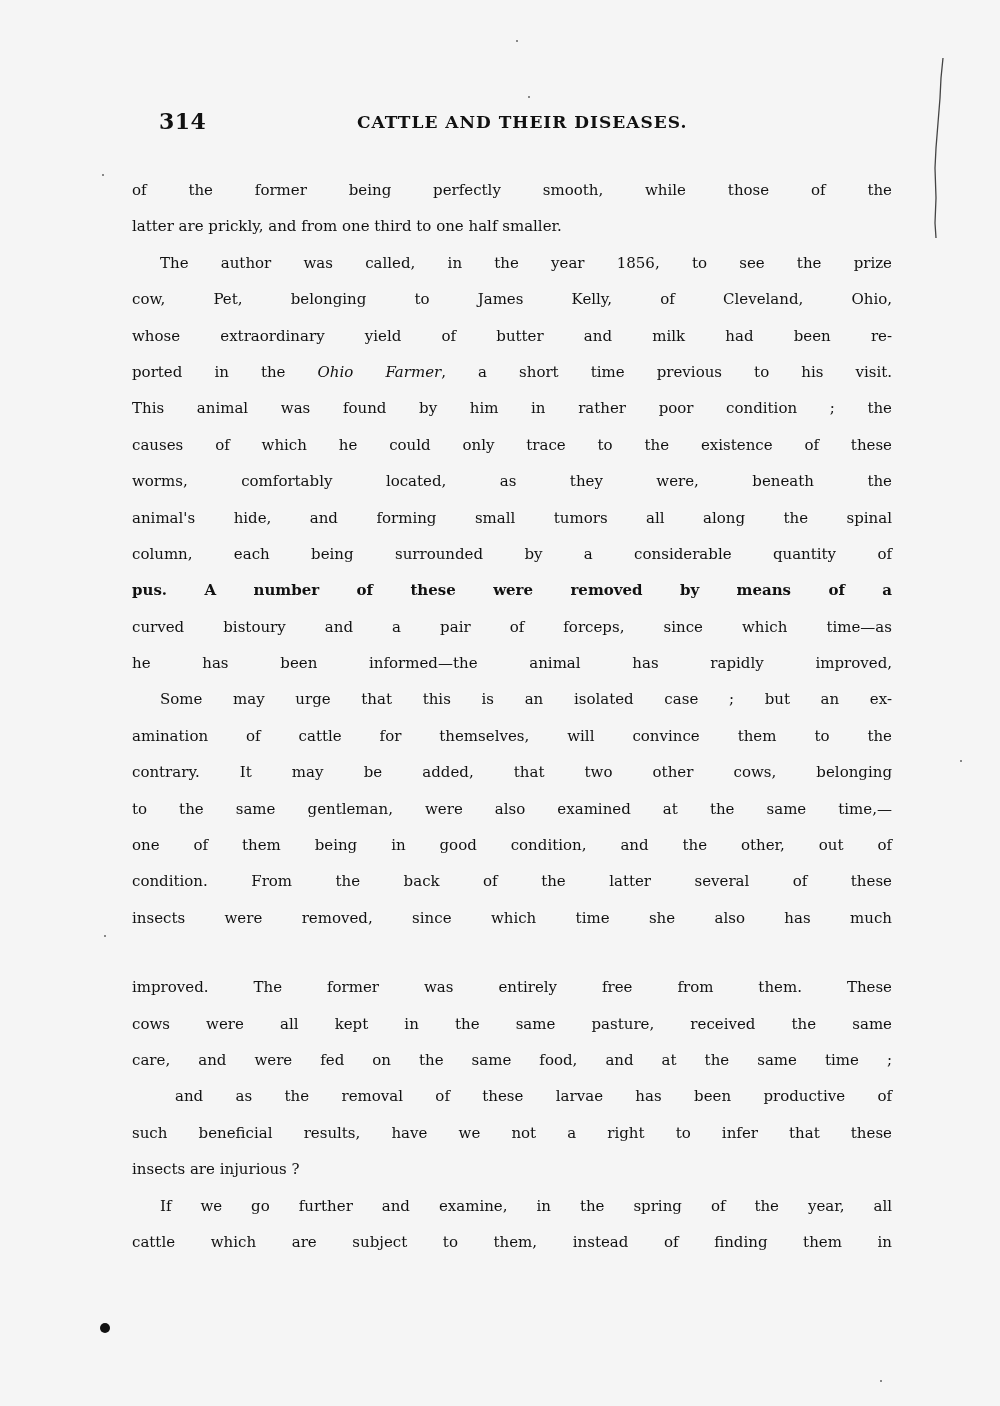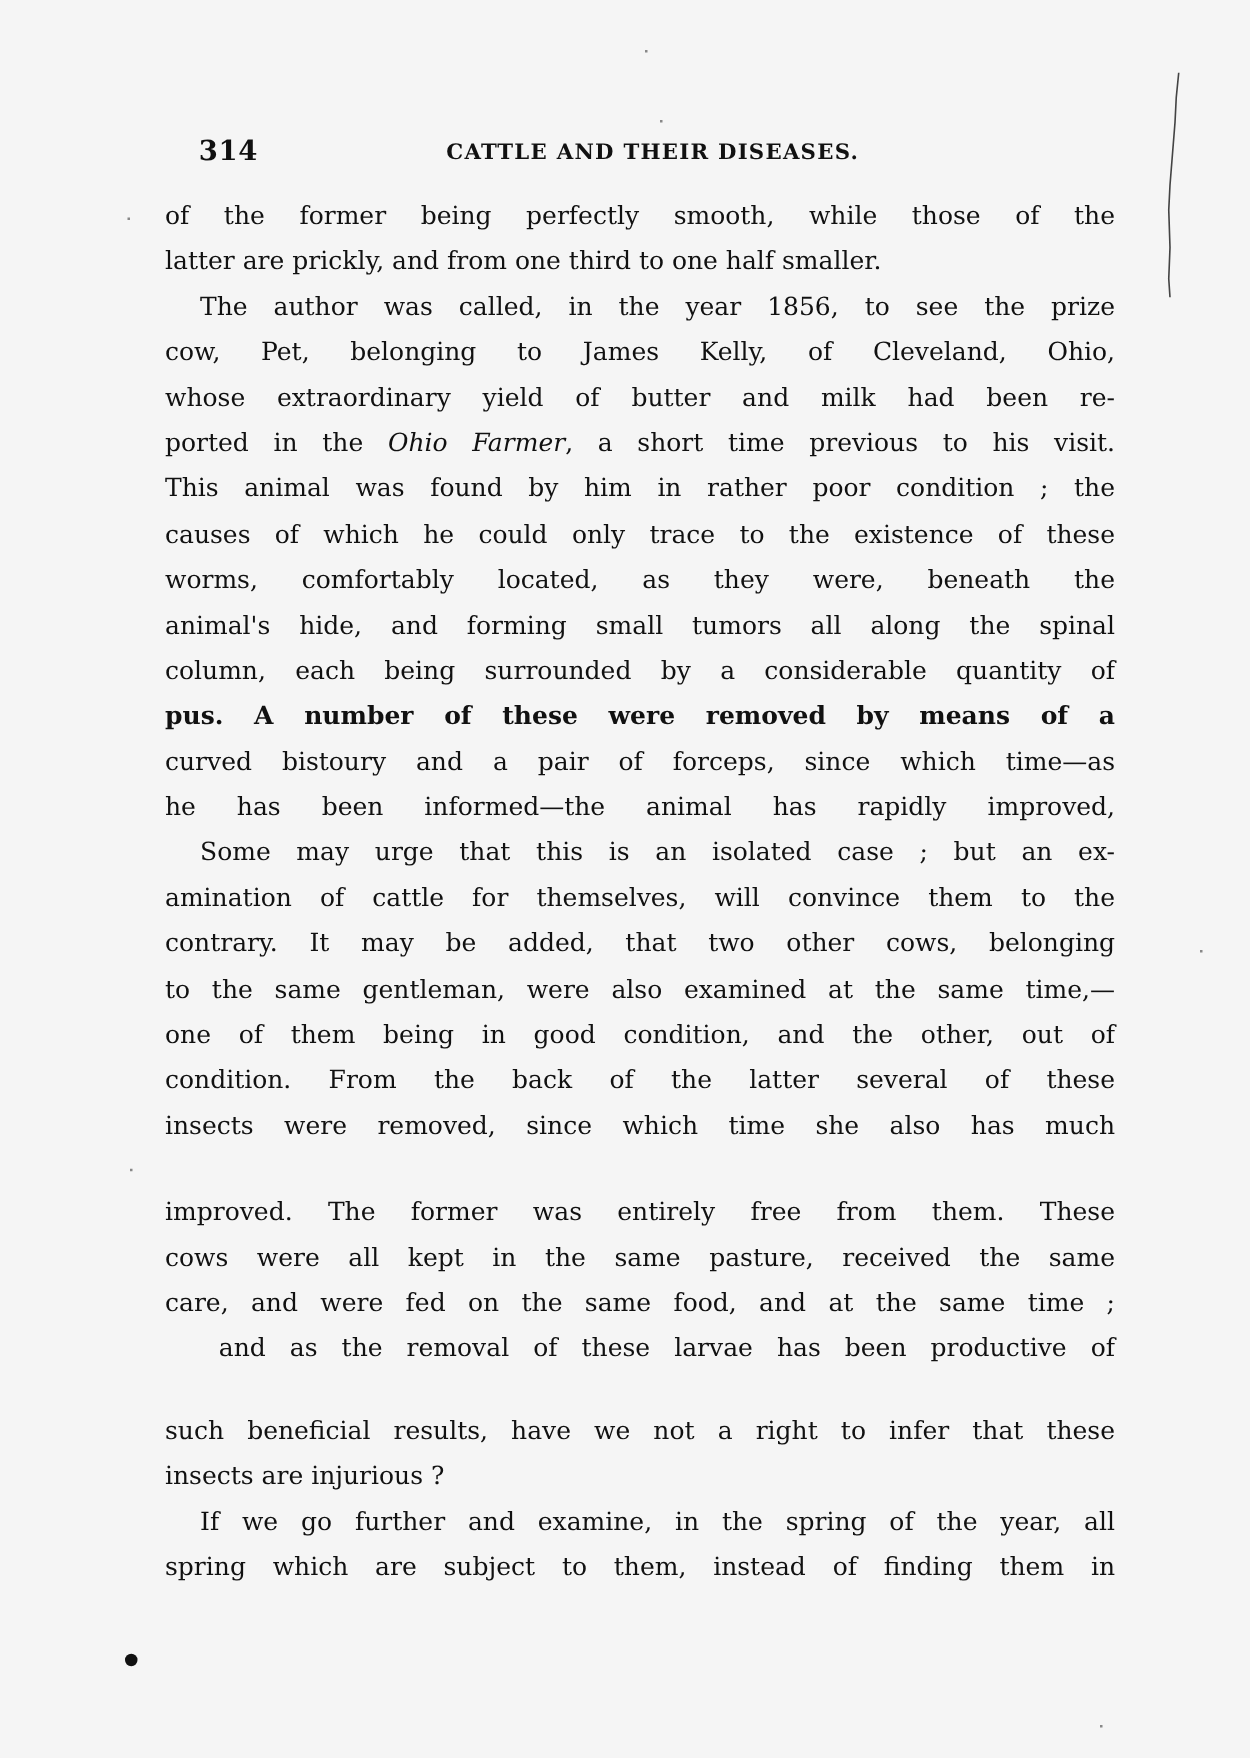--- a/index.html
+++ b/index.html
@@ -35,23 +35,23 @@
       position: absolute;
       left: 198px;
       top: 4px;
       font-size: 17px;
       font-weight: bold;
       letter-spacing: 1px;
     }
     .body-text {
       position: absolute;
       left: 132px;
-      top: 154px;
+      top: 172px;
       width: 760px;
-      font-size: 20px;
+      font-size: 15px;
       line-height: 36.4px;
     }
     .para {
       margin: 0;
       text-align: justify;
       text-align-last: justify;
     }
     .line {
       display: block;
       text-align: justify;
@@ -130,27 +130,27 @@
     <span class="line" style="white-space: nowrap;">amination of cattle for themselves, will convince them to the</span>
     <span class="line" style="white-space: nowrap;">contrary. It may be added, that two other cows, belonging</span>
     <span class="line" style="white-space: nowrap;">to the same gentleman, were also examined at the same time,—</span>
     <span class="line" style="white-space: nowrap;">one of them being in good condition, and the other, out of</span>
     <span class="line" style="white-space: nowrap;">condition. From the back of the latter several of these</span>
     <span class="line" style="white-space: nowrap;">insects were removed, since which time she also has much</span>
     <span class="line" style="white-space: nowrap; margin-top: 33px;">improved. The former was entirely free from them. These</span>
     <span class="line" style="white-space: nowrap;">cows were all kept in the same pasture, received the same</span>
     <span class="line" style="white-space: nowrap;">care, and were fed on the same food, and at the same time ;</span>
     <span class="line" style="white-space: nowrap; margin-left: 43px;">and as the removal of these larvae has been productive of</span>
-    <span class="line" style="white-space: nowrap; margin-top: 29px;">such beneficial results, have we not a right to infer that these</span>
+    <span class="line" style="white-space: nowrap;">such beneficial results, have we not a right to infer that these</span>
     <span class="line last" style="white-space: nowrap;">insects are injurious ?</span>
   </div>
 
   <div class="para">
     <span class="line indent" style="white-space: nowrap;">If we go further and examine, in the spring of the year, all</span>
-    <span class="line" style="white-space: nowrap;">spring which are subject to them, instead of finding them in</span>
+    <span class="line" style="white-space: nowrap;">cattle which are subject to them, instead of finding them in</span>
   </div>
 </div>
 
 <svg class="margin-rule" viewBox="0 0 14 180" preserveAspectRatio="none">
   <path d="M13 0 L11 20 L10 40 L8 65 L6 90 L5 110 L6 140 L5 165 L6 180" fill="none" stroke="#444" stroke-width="1.3"></path>
 </svg>
 
 <div class="bullet-dot"></div>
 
 <div class="speck" style="left:516px;top:40px"></div>

